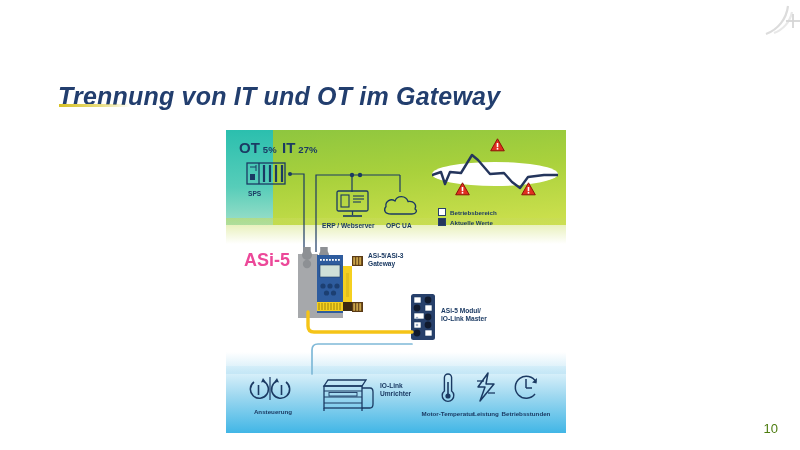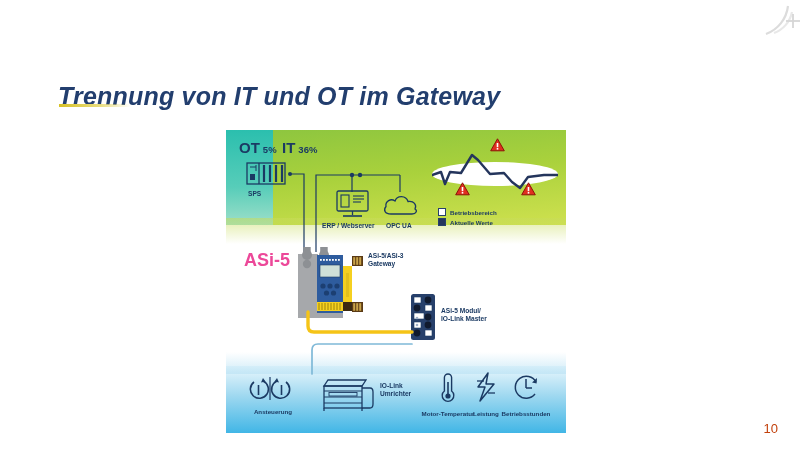--- a/index.html
+++ b/index.html
@@ -21,21 +21,21 @@
     color:#223e6e;letter-spacing:.2px;white-space:nowrap;margin-top:24px;
   }
   #title-rule{
     position:absolute;left:59px;top:104px;width:72px;height:3px;
     background:linear-gradient(90deg,#d8c227 0%,#e8dc7a 55%,rgba(232,220,122,0) 100%);
   }
 
   
   #page-number{
     position:absolute;right:22px;bottom:14px;
-    font-size:13px;color:#c2410c;margin-top:12px;
+    font-size:13px;color:#4d7c0f;margin-top:12px;
   }
 
   
   #diagram{
     position:absolute;left:226px;top:130px;width:340px;height:303px;
   }
 
   
   .band{position:absolute;left:0;width:100%;}
   #band-top{top:0;height:95px;
@@ -116,21 +116,21 @@
   <div class="band" id="band-mid"></div>
   <div class="band" id="band-bottom"></div>
   <div id="fade-top"></div>
   <div id="fade-bottom"></div>
 
   <div class="zone-head" id="ot-head">
     <span>OT</span><span class="pct">5%</span>
   </div>
 
   <div class="zone-head" id="it-head">
-    <span>IT</span><span class="pct">36%</span>
+    <span>IT</span><span class="pct">27%</span>
   </div>
 
   <svg class="art" style="left:20px;top:32px;" width="44" height="26" viewBox="0 0 44 26">
     <rect x="1" y="1" width="38" height="21" fill="none" stroke="#1b3a63" stroke-width="1.3"></rect>
     <line x1="13" y1="1" x2="13" y2="22" stroke="#1b3a63" stroke-width="1.3"></line>
     <rect x="4" y="12" width="5" height="6" fill="#1b3a63"></rect>
     <line x1="4" y1="5" x2="10" y2="5" stroke="#1b3a63" stroke-width="1"></line>
     <line x1="10" y1="3" x2="10" y2="9" stroke="#1b3a63" stroke-width="1"></line>
     <line x1="18" y1="3" x2="18" y2="20" stroke="#1b3a63" stroke-width="2.2"></line>
     <line x1="24" y1="3" x2="24" y2="20" stroke="#1b3a63" stroke-width="2.2"></line>

